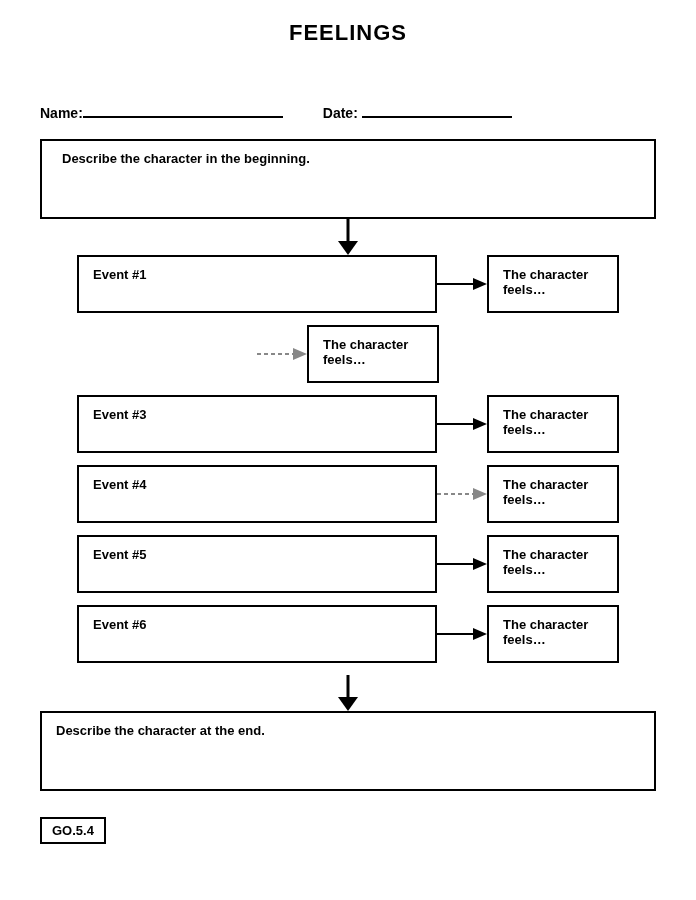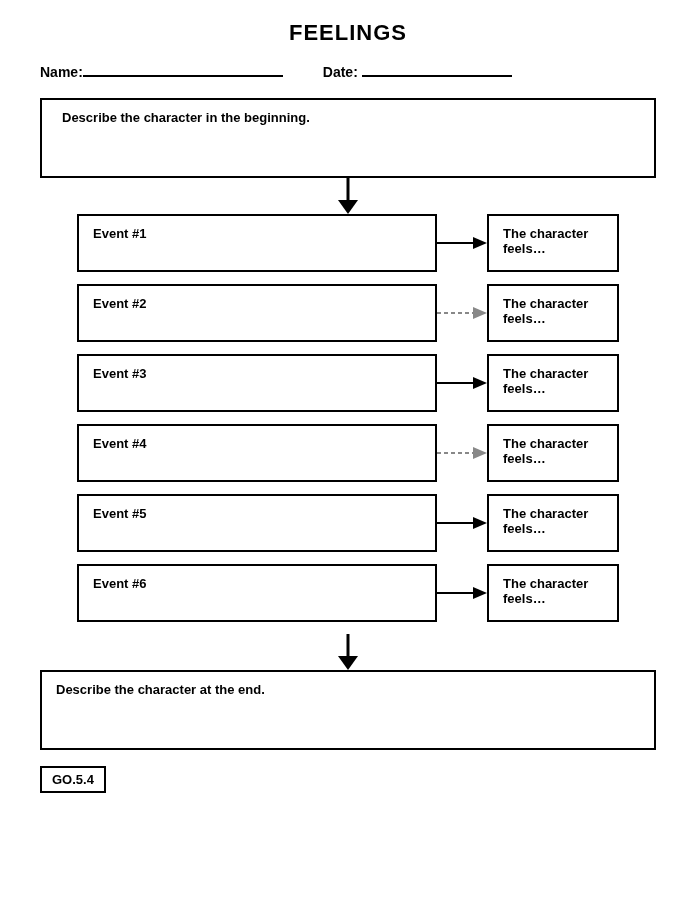--- a/index.html
+++ b/index.html
@@ -28,21 +28,21 @@
       font-size: 14px;
       font-weight: bold;
     }
     .name-label { margin-right: 0; }
     .name-line {
       border-bottom: 2px solid #000;
       width: 200px;
       display: inline-block;
       margin-right: 40px;
     }
-    .date-label { margin-right: 4px; }
+    .date-label { margin-right: 4px; margin-top: 41px; }
     .date-line {
       border-bottom: 2px solid #000;
       width: 150px;
       display: inline-block;
     }
 
     .top-box {
       border: 2px solid #000;
       padding: 10px 20px;
       min-height: 80px;
@@ -94,21 +94,21 @@
       font-size: 13px;
       flex-shrink: 0;
     }
 
     .bottom-box {
       border: 2px solid #000;
       padding: 10px 14px;
       min-height: 80px;
       font-weight: bold;
       font-size: 13px;
-      margin-bottom: 16px;
+      margin-bottom: 26px;
     }
 
     .code-box {
       border: 2px solid #000;
       display: inline-block;
       padding: 4px 10px;
       font-weight: bold;
       font-size: 13px;
     }
   </style>
@@ -145,21 +145,20 @@
       <div class="event-box">Event #1</div>
       <div class="arrow-right">
         <svg width="50" height="20" viewBox="0 0 50 20">
         <line x1="0" y1="10" x2="38" y2="10" stroke="#000" stroke-width="2"></line>
         <polygon points="50,10 36,4 36,16" fill="#000"></polygon>
       </svg>
       </div>
       <div class="feels-box">The character feels…</div>
     </div>
     <div class="event-row">
-      <div class="event-box">Event #2</div>
       <div class="arrow-right">
         <svg width="50" height="20" viewBox="0 0 50 20">
         <line x1="0" y1="10" x2="38" y2="10" stroke="#888" stroke-width="2" stroke-dasharray="4,3"></line>
         <polygon points="50,10 36,4 36,16" fill="#888"></polygon>
       </svg>
       </div>
       <div class="feels-box">The character feels…</div>
     </div>
     <div class="event-row">
       <div class="event-box">Event #3</div>

